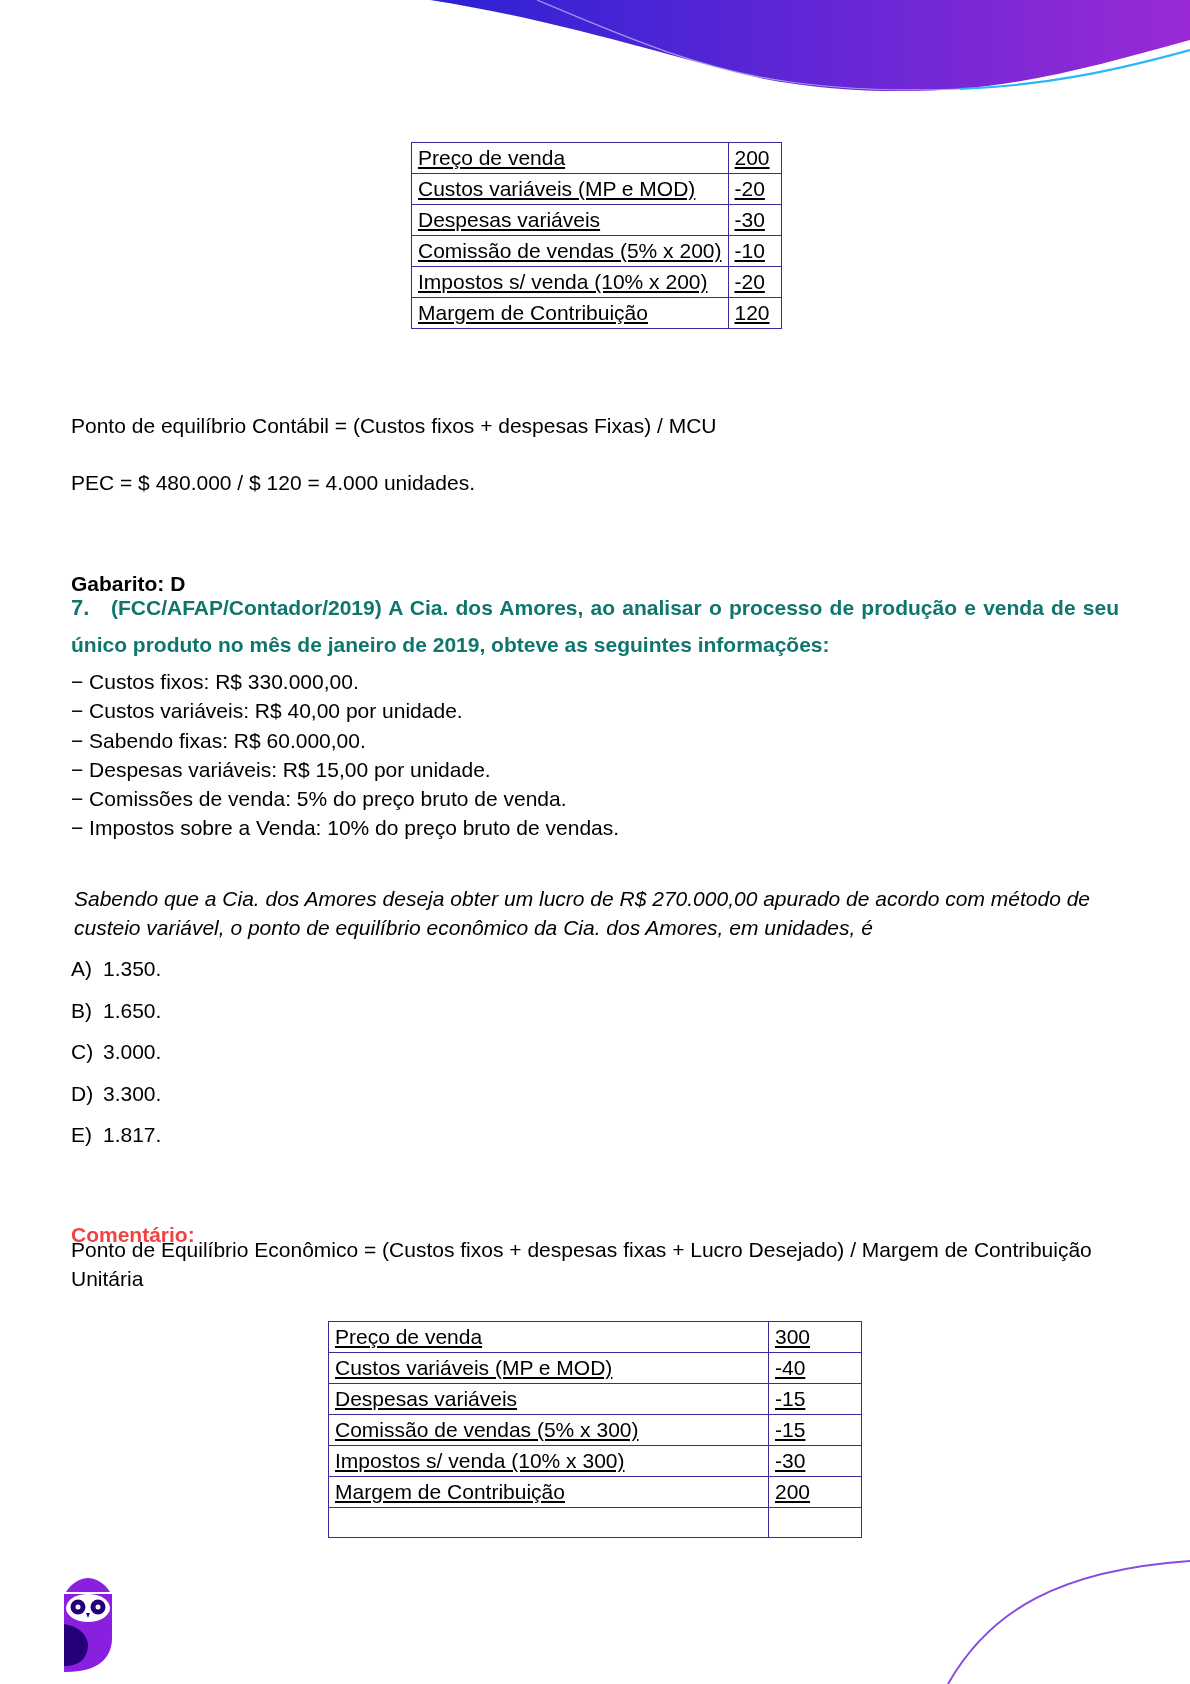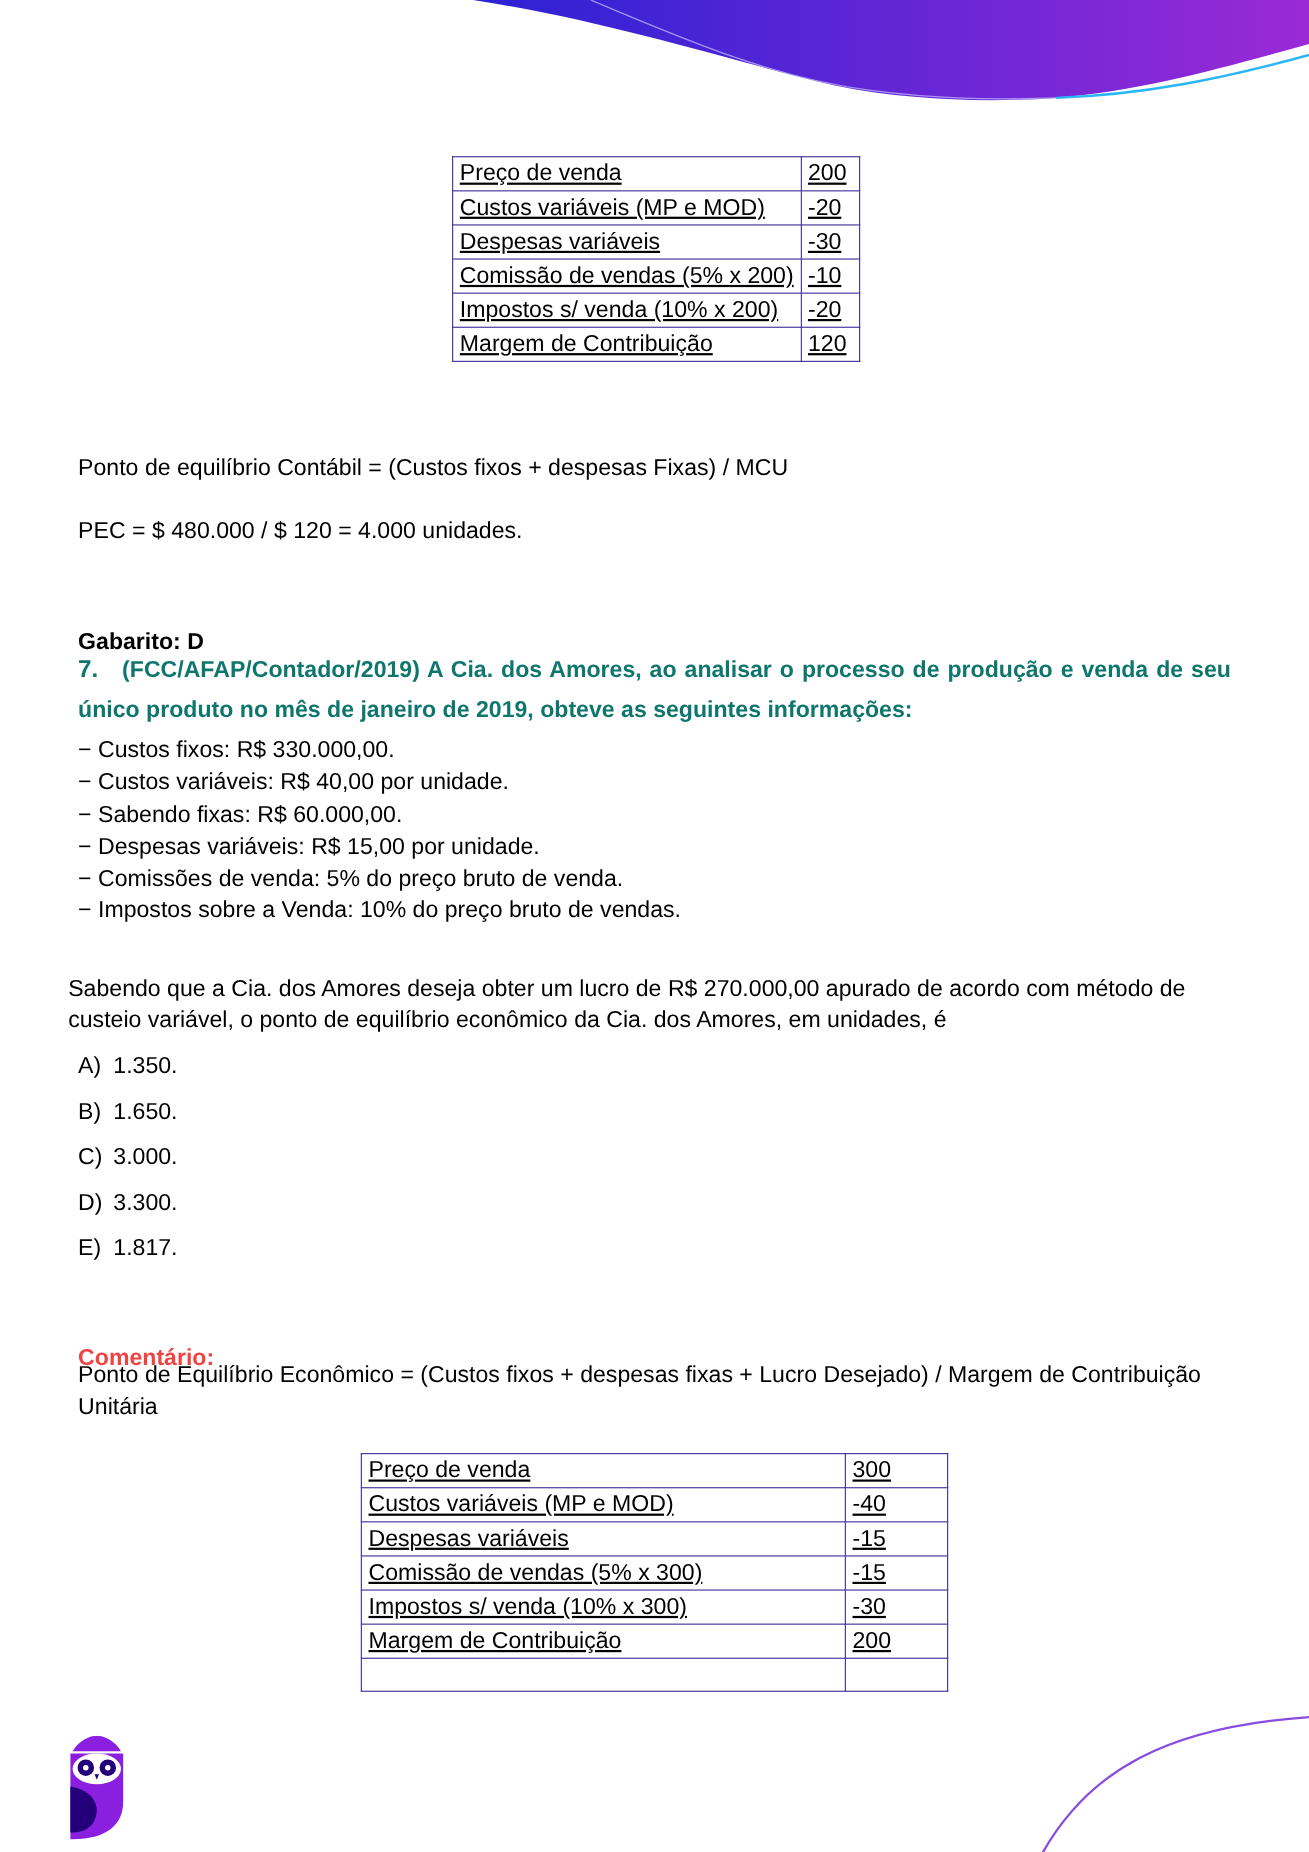--- a/index.html
+++ b/index.html
@@ -42,22 +42,22 @@
       font-size: 21px; font-weight: bold; color: #0f766e; line-height: 37px;
       text-align: justify;
     }
     .question-head .qnum { display: inline-block; width: 40px; font-size: 22px; }
 
     .info-list {
       position: absolute; left: 71px; top: 667px; margin: 0; padding: 0;
       list-style: none; font-size: 21px; line-height: 29.3px;
     }
     .para {
-      position: absolute; left: 62px; top: 884px; width: 1050px;
-      font-size: 21px; line-height: 29px;
+      position: absolute; left: 74px; top: 884px; width: 1050px;
+      font-size: 21px; line-height: 29px; font-style: italic;
     }
     .options {
       position: absolute; left: 71px; top: 956px; margin: 0; padding: 0; list-style: none;
       font-size: 21px;
     }
     .options li { height: 41.5px; line-height: 26px; }
     .options .letter { display: inline-block; width: 32px; }
 
     .formula {
       position: absolute; left: 71px; top: 1235px; width: 1060px;

